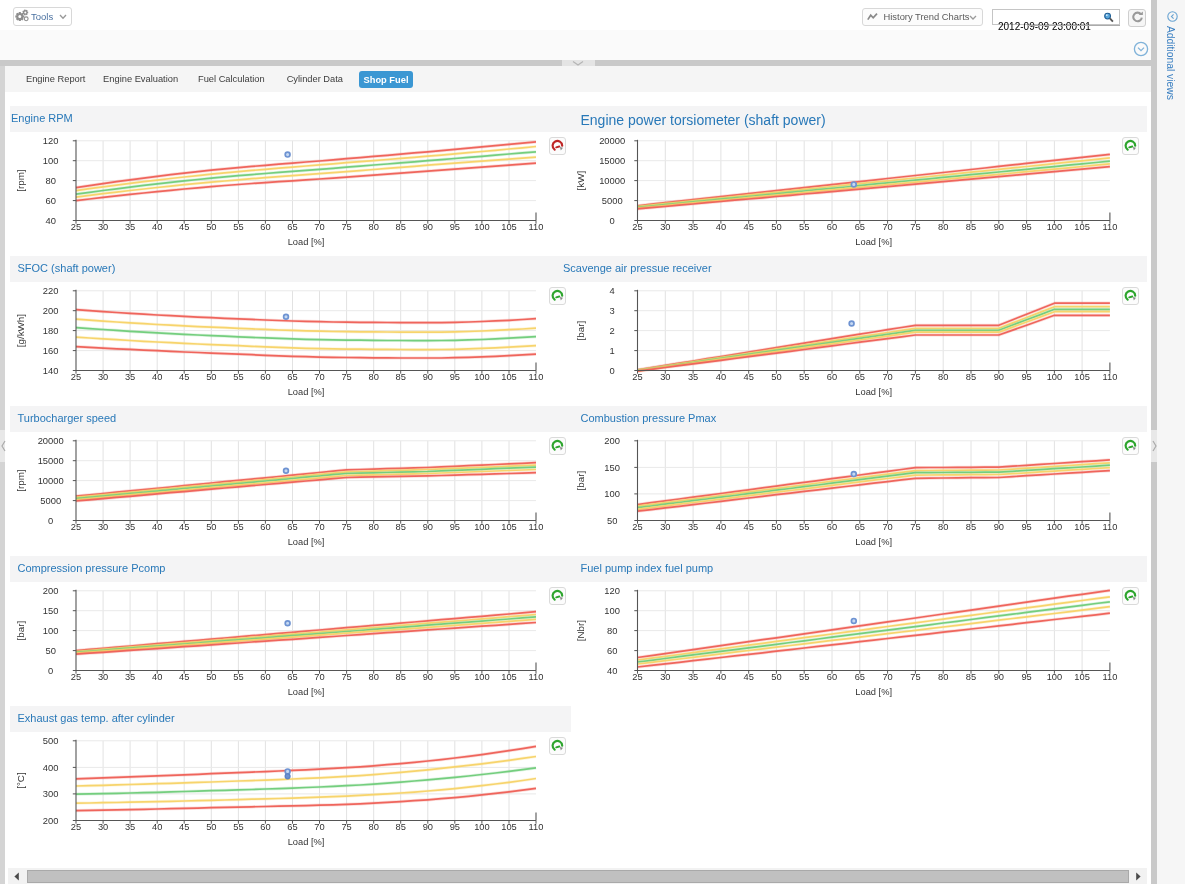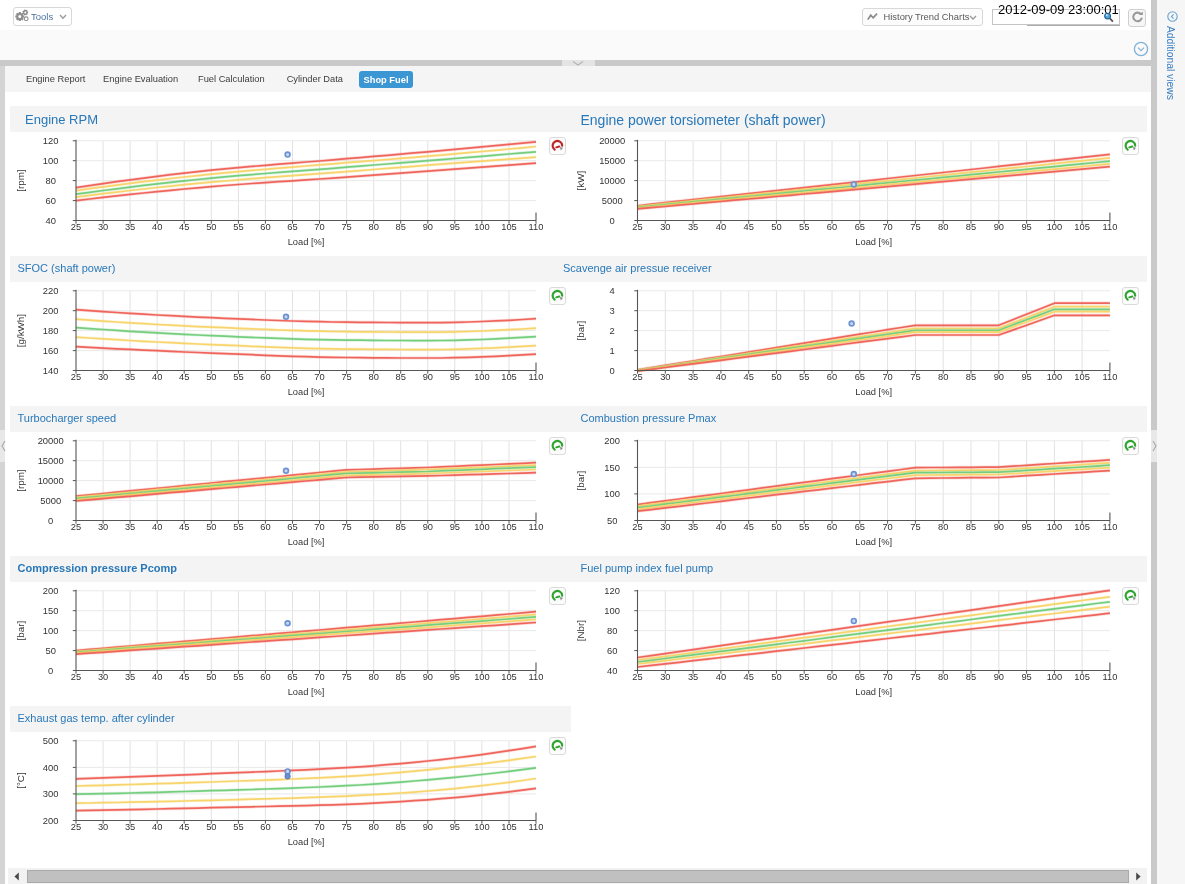--- a/index.html
+++ b/index.html
@@ -22,21 +22,21 @@
 <div class="abs" style="left:862px;top:7.5px;width:121px;height:18px;border:1px solid #d8d8d8;border-radius:3px;background:#fcfcfc;"></div>
 <svg class="abs" style="left:866.5px;top:12.5px;" width="11" height="8" viewBox="0 0 11 8">
     <path d="M0.8 6.6 L3.7 2.2 L6.2 4.8 L10 0.7" fill="none" stroke="#8a8a8a" stroke-width="1.7"></path>
   </svg>
 <div class="abs" style="left:883.5px;top:10.5px;font-size:9.4px;color:#5a5a5a;">History Trend Charts</div>
 <svg class="abs" style="left:969px;top:14.5px;" width="8" height="6" viewBox="0 0 8 6">
     <path d="M1 1 L4 4 L7 1" fill="none" stroke="#999" stroke-width="1.3"></path>
   </svg>
 
 <div class="abs" style="left:991.5px;top:8.5px;width:128px;height:16.5px;border:1px solid #c5c5c5;background:#fff;"></div>
-<div class="abs" style="left:998px;top:2px;font-size:13px;color:#000;">2012-09-09 23:00:01</div>
+<div class="abs" style="left:998px;top:21px;font-size:10px;color:#000;">2012-09-09 23:00:01</div>
 <div class="abs" style="left:1027px;top:25px;width:93px;height:1.2px;background:#ababab;"></div>
 <svg class="abs" style="left:1103px;top:11.5px;" width="12" height="12" viewBox="0 0 12 12">
     <circle cx="4.6" cy="4.1" r="2.9" fill="#5aa7dc" stroke="#1f5f96" stroke-width="1.1"></circle>
     <circle cx="3.8" cy="3.2" r="0.9" fill="#cfe9f9"></circle>
     <line x1="6.9" y1="6.3" x2="9.9" y2="9.7" stroke="#555" stroke-width="1.8"></line>
   </svg>
 
 <div class="abs" style="left:1128px;top:8.5px;width:18px;height:18px;border:1px solid #cfcfcf;border-radius:3px;background:#f6f6f6;"></div>
 <svg class="abs" style="left:1130.5px;top:11px;" width="13" height="13" viewBox="0 0 13 13">
     <path d="M 10.0 3.4 A 4.3 4.3 0 1 0 10.8 6.6" fill="none" stroke="#9a9a9a" stroke-width="2.1"></path>
@@ -56,21 +56,21 @@
 
 <div class="abs" style="left:0;top:66px;width:1151px;height:26px;background:#f5f5f5;"></div>
 <div class="abs" style="left:51.7px;top:73.5px;transform:translateX(-50%);font-size:9.3px;color:#3c3c3c;padding-left:8px;">Engine Report</div>
 <div class="abs" style="left:140.6px;top:73.5px;transform:translateX(-50%);font-size:9.3px;color:#3c3c3c;text-align:center;">Engine Evaluation</div>
 <div class="abs" style="left:231.3px;top:73.5px;transform:translateX(-50%);font-size:9.3px;color:#3c3c3c;">Fuel Calculation</div>
 <div class="abs" style="left:314.8px;top:73.5px;transform:translateX(-50%);font-size:9.3px;color:#3c3c3c;">Cylinder Data</div>
 <div class="abs" style="left:359px;top:71px;width:54px;height:17px;background:#3b97d3;border-radius:3px;"></div>
 <div class="abs" style="left:386px;top:75px;transform:translateX(-50%);font-size:9.3px;font-weight:bold;color:#fff;">Shop Fuel</div>
 <div class="abs" style="left:0;top:92px;width:1151px;height:776px;background:#fff;"></div>
 <div class="abs" style="left:10px;top:106px;width:563px;height:26px;background:#f4f4f5;"></div>
-<div class="abs" style="left:25px;top:112px;font-size:13px;color:#2878b8;text-align:right;">Engine RPM</div>
+<div class="abs" style="left:11px;top:112px;font-size:11px;color:#2878b8;text-align:right;">Engine RPM</div>
 <svg class="abs" style="left:10px;top:132px;" width="558" height="124" viewBox="0 0 558 124" font-family="Liberation Sans, sans-serif">
 <line x1="93.1" y1="8.8" x2="93.1" y2="88.5" stroke="#e2e2e2" stroke-width="1"></line>
 <line x1="120.1" y1="8.8" x2="120.1" y2="88.5" stroke="#e2e2e2" stroke-width="1"></line>
 <line x1="147.2" y1="8.8" x2="147.2" y2="88.5" stroke="#e2e2e2" stroke-width="1"></line>
 <line x1="174.2" y1="8.8" x2="174.2" y2="88.5" stroke="#e2e2e2" stroke-width="1"></line>
 <line x1="201.3" y1="8.8" x2="201.3" y2="88.5" stroke="#e2e2e2" stroke-width="1"></line>
 <line x1="228.4" y1="8.8" x2="228.4" y2="88.5" stroke="#e2e2e2" stroke-width="1"></line>
 <line x1="255.4" y1="8.8" x2="255.4" y2="88.5" stroke="#e2e2e2" stroke-width="1"></line>
 <line x1="282.5" y1="8.8" x2="282.5" y2="88.5" stroke="#e2e2e2" stroke-width="1"></line>
 <line x1="309.5" y1="8.8" x2="309.5" y2="88.5" stroke="#e2e2e2" stroke-width="1"></line>
@@ -605,21 +605,21 @@
 <text x="11.5" y="48.6" font-size="9.8" fill="#333" text-anchor="middle" transform="rotate(-90 11.5 48.6)">[bar]</text>
 <circle cx="280.8" cy="42.1" r="2.4" fill="#c6d9f2" stroke="#6e93d2" stroke-width="1.7"></circle>
 </svg>
 <div class="abs" style="left:1121.5px;top:437px;width:17px;height:17.5px;border:1px solid #dadada;border-radius:3px;background:#fcfcfc;"></div>
 <svg class="abs" style="left:1122.5px;top:438px;" width="15" height="15" viewBox="0 0 15 15">
  <path d="M 4.65 11.63 A 4.8 4.8 0 1 1 12.2 7.7" fill="none" stroke="#2ea52e" stroke-width="2.2" stroke-linecap="round"></path>
  <path d="M 9.3 8.5 L 6.2 9.3" fill="none" stroke="#2ea52e" stroke-width="1.9" stroke-linecap="round"></path>
  <path d="M 9.9 9.1 L 13.0 9.8 L 10.8 12.5 Z" fill="#8a8a8a"></path>
 </svg>
 <div class="abs" style="left:10px;top:556px;width:563px;height:26px;background:#f4f4f5;"></div>
-<div class="abs" style="left:17.5px;top:562px;font-size:11px;color:#2878b8;font-weight:bold;">Compression pressure Pcomp</div>
+<div class="abs" style="left:17.5px;top:562px;font-size:11px;color:#2878b8;">Compression pressure Pcomp</div>
 <svg class="abs" style="left:10px;top:582px;" width="558" height="124" viewBox="0 0 558 124" font-family="Liberation Sans, sans-serif">
 <line x1="93.1" y1="8.8" x2="93.1" y2="88.5" stroke="#e2e2e2" stroke-width="1"></line>
 <line x1="120.1" y1="8.8" x2="120.1" y2="88.5" stroke="#e2e2e2" stroke-width="1"></line>
 <line x1="147.2" y1="8.8" x2="147.2" y2="88.5" stroke="#e2e2e2" stroke-width="1"></line>
 <line x1="174.2" y1="8.8" x2="174.2" y2="88.5" stroke="#e2e2e2" stroke-width="1"></line>
 <line x1="201.3" y1="8.8" x2="201.3" y2="88.5" stroke="#e2e2e2" stroke-width="1"></line>
 <line x1="228.4" y1="8.8" x2="228.4" y2="88.5" stroke="#e2e2e2" stroke-width="1"></line>
 <line x1="255.4" y1="8.8" x2="255.4" y2="88.5" stroke="#e2e2e2" stroke-width="1"></line>
 <line x1="282.5" y1="8.8" x2="282.5" y2="88.5" stroke="#e2e2e2" stroke-width="1"></line>
 <line x1="309.5" y1="8.8" x2="309.5" y2="88.5" stroke="#e2e2e2" stroke-width="1"></line>

